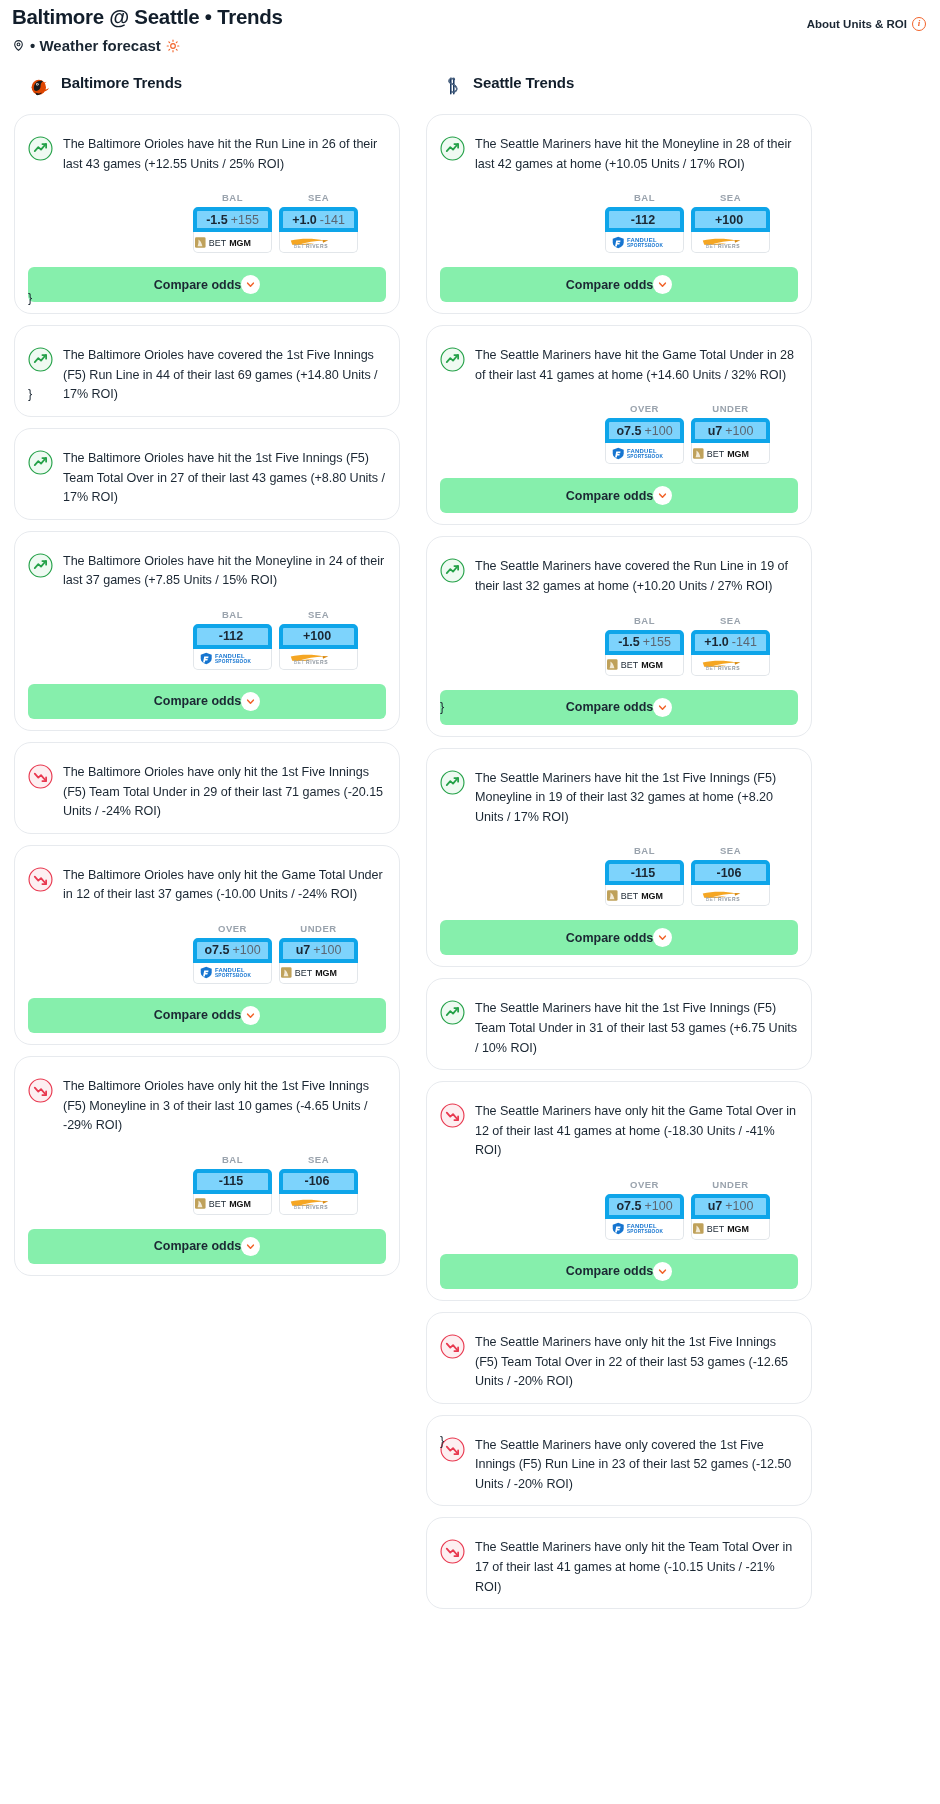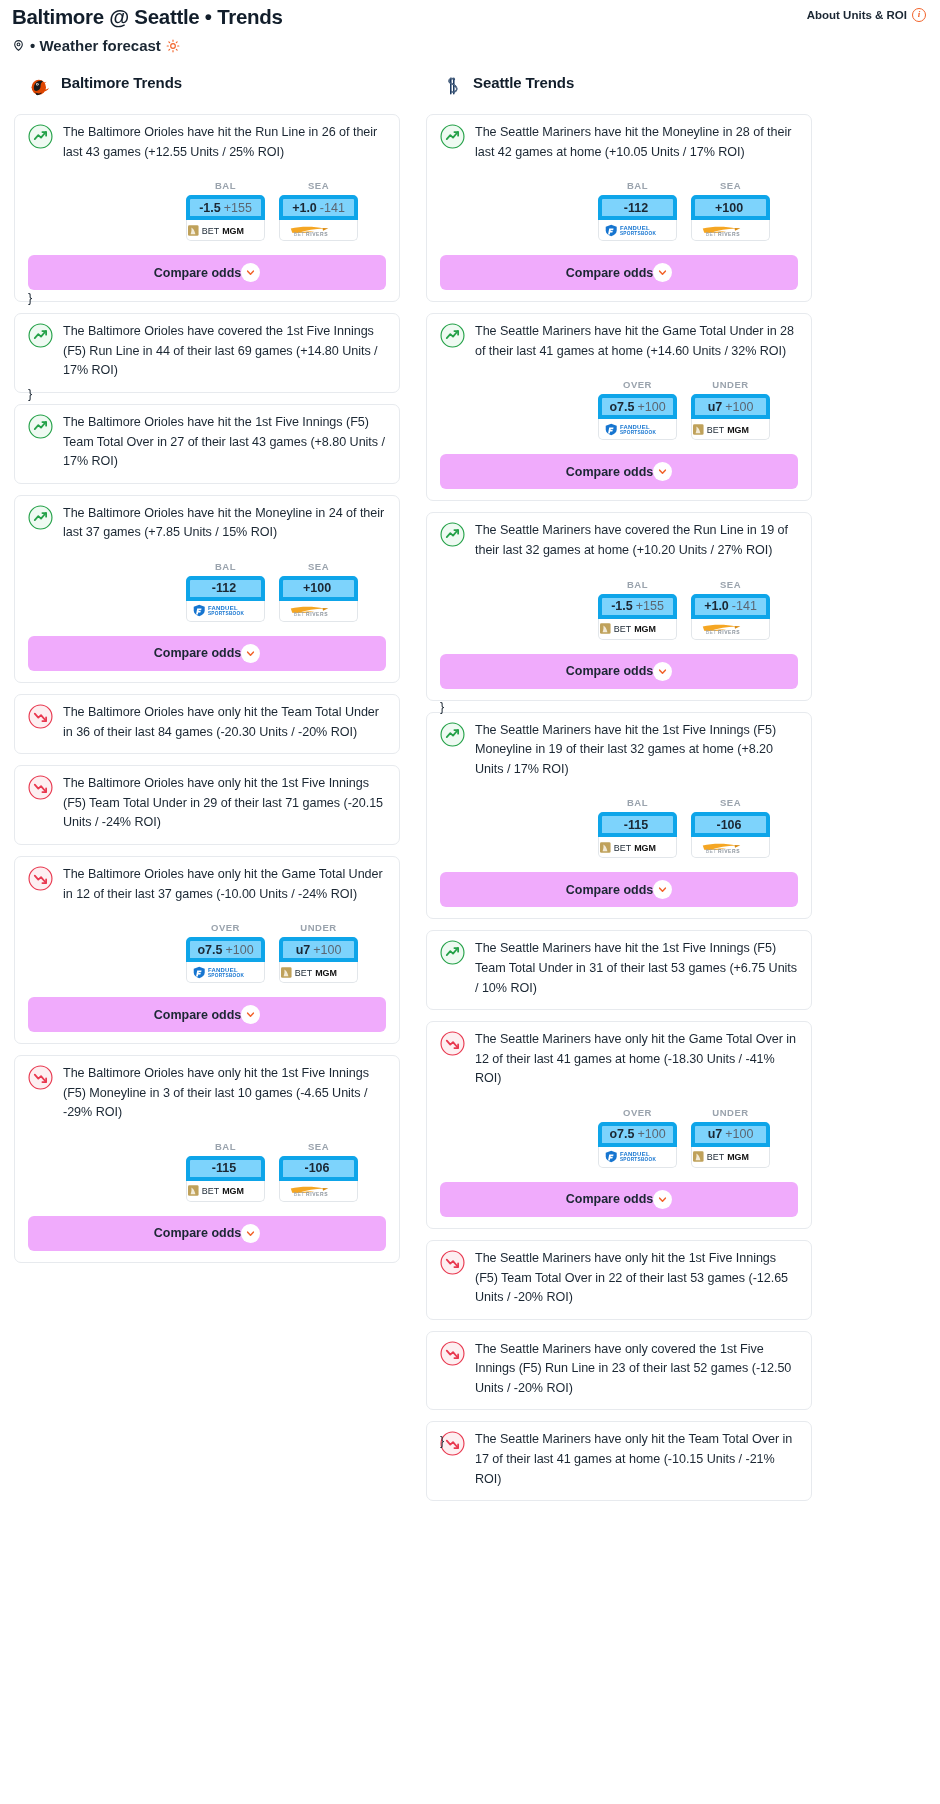--- a/index.html
+++ b/index.html
@@ -12,21 +12,21 @@
   }
   body { padding: 0 0 0 0; position: relative; }
 
   
   .page-head { padding: 4px 14px 0 12px; position: relative; }
   .title {
     font-size: 20.5px; font-weight: 700; letter-spacing: -0.3px;
     color: #121e2b; line-height: 26px; white-space: nowrap;
   }
   .about-link {
-    position: absolute; right: 14px; top: 8px;
+    position: absolute; right: 14px; top: 17px;
     display: flex; align-items: center; gap: 5px;
     font-size: 11.5px; font-weight: 600; color: #1b2733;
   }
   .info-badge {
     width: 14px; height: 14px; border-radius: 50%;
     border: 1.3px solid #f2632a; color: #f2632a;
     font-size: 9px; font-weight: 700; line-height: 11.5px;
     text-align: center; font-style: italic;
     font-family: "Liberation Serif", serif;
   }
@@ -46,33 +46,33 @@
     display: flex; align-items: flex-start; gap: 9px;
     padding-left: 14px; margin-bottom: 14px; height: 26px;
   }
   .col-head .logo { width: 24px; height: 24px; flex: none; }
   .col-head .name {
     font-size: 15px; font-weight: 700; letter-spacing: -0.1px; color: #121e2b;
   }
 
   
   .card {
-    border: 1px solid #e7eaee; border-radius: 7px;
+    border: 1px solid #e7eaee; border-radius: 17px;
     background: #fff; margin-bottom: 11px;
-    padding: 8px 13px 11px 13px; position: relative;
+    padding: 20px 13px 11px 13px; position: relative;
   }
   .card-top { display: flex; gap: 10px; align-items: flex-start; }
   .tr-icon { width: 25px; height: 25px; flex: none; margin-top: 1px; }
   .tr-text {
     font-size: 12.6px; line-height: 19.6px; color: #1b2733; letter-spacing: -0.05px;
   }
 
   
   .odds-row {
-    display: flex; justify-content: flex-end; gap: 14px;
+    display: flex; justify-content: flex-end; gap: 7px;
     margin-top: 18px; padding-right: 28px;
   }
   .odds-cell { width: 79px; }
   .odds-label {
     font-size: 9.5px; font-weight: 600; color: #9aa3ad;
     text-align: center; letter-spacing: 0.5px; margin-bottom: 4px;
   }
   .odds-box {
     border: 4px solid #0ea5e9; border-radius: 5px 5px 0 0;
     height: 25px; display: flex; align-items: center; justify-content: center;
@@ -82,21 +82,21 @@
   .odds-price { font-size: 12.5px; font-weight: 400; color: #5b6672; }
   .book-box {
     border: 1px solid #e2e6ea; border-top: none; border-radius: 0 0 5px 5px;
     height: 21px; display: flex; align-items: center; justify-content: center;
     background: #fff;
   }
   .book-logo { height: 13px; display: block; }
 
   
   .compare {
-    margin-top: 14px; background: #f0abfc; border-radius: 6px;
+    margin-top: 14px; background: #86efac; border-radius: 6px;
     height: 35px; display: flex; align-items: center; justify-content: center;
     gap: 0;
   }
   .compare-label { font-size: 12.5px; font-weight: 600; color: #1b2733; }
   .chev-btn {
     width: 19px; height: 19px; border-radius: 50%; background: #fff;
     display: flex; align-items: center; justify-content: center;
   }
   .chev { width: 9px; height: 9px; display: block; }
 
@@ -276,33 +276,20 @@
       </div>
       <div class="card">
         <div class="card-top">
           <svg class="tr-icon" viewBox="0 0 24 24">
     <circle cx="12" cy="12" r="11" fill="#fdeff1" stroke="#e8384f" stroke-width="1.1"></circle>
     <g fill="none" stroke="#e8384f" stroke-width="1.7" stroke-linecap="round" stroke-linejoin="round">
               <path d="M6.5 9.2l3.4 3.9 2.6-2.4 4.6 5.4"></path>
               <path d="M17.4 16.4h-3.6M17.4 16.4v-3.5"></path>
             </g>
   </svg>
-          <div class="tr-text">The Baltimore Orioles have only hit the Team Total Under in 36 of their last 84 games (-20.30 Units / -20% ROI)</div>
-        </div>
-
-      </div>
-      <div class="card">
-        <div class="card-top">
-          <svg class="tr-icon" viewBox="0 0 24 24">
-    <circle cx="12" cy="12" r="11" fill="#fdeff1" stroke="#e8384f" stroke-width="1.1"></circle>
-    <g fill="none" stroke="#e8384f" stroke-width="1.7" stroke-linecap="round" stroke-linejoin="round">
-              <path d="M6.5 9.2l3.4 3.9 2.6-2.4 4.6 5.4"></path>
-              <path d="M17.4 16.4h-3.6M17.4 16.4v-3.5"></path>
-            </g>
-  </svg>
           <div class="tr-text">The Baltimore Orioles have only hit the 1st Five Innings (F5) Team Total Under in 29 of their last 71 games (-20.15 Units / -24% ROI)</div>
         </div>
 
       </div>
       <div class="card">
         <div class="card-top">
           <svg class="tr-icon" viewBox="0 0 24 24">
     <circle cx="12" cy="12" r="11" fill="#fdeff1" stroke="#e8384f" stroke-width="1.1"></circle>
     <g fill="none" stroke="#e8384f" stroke-width="1.7" stroke-linecap="round" stroke-linejoin="round">
               <path d="M6.5 9.2l3.4 3.9 2.6-2.4 4.6 5.4"></path>

